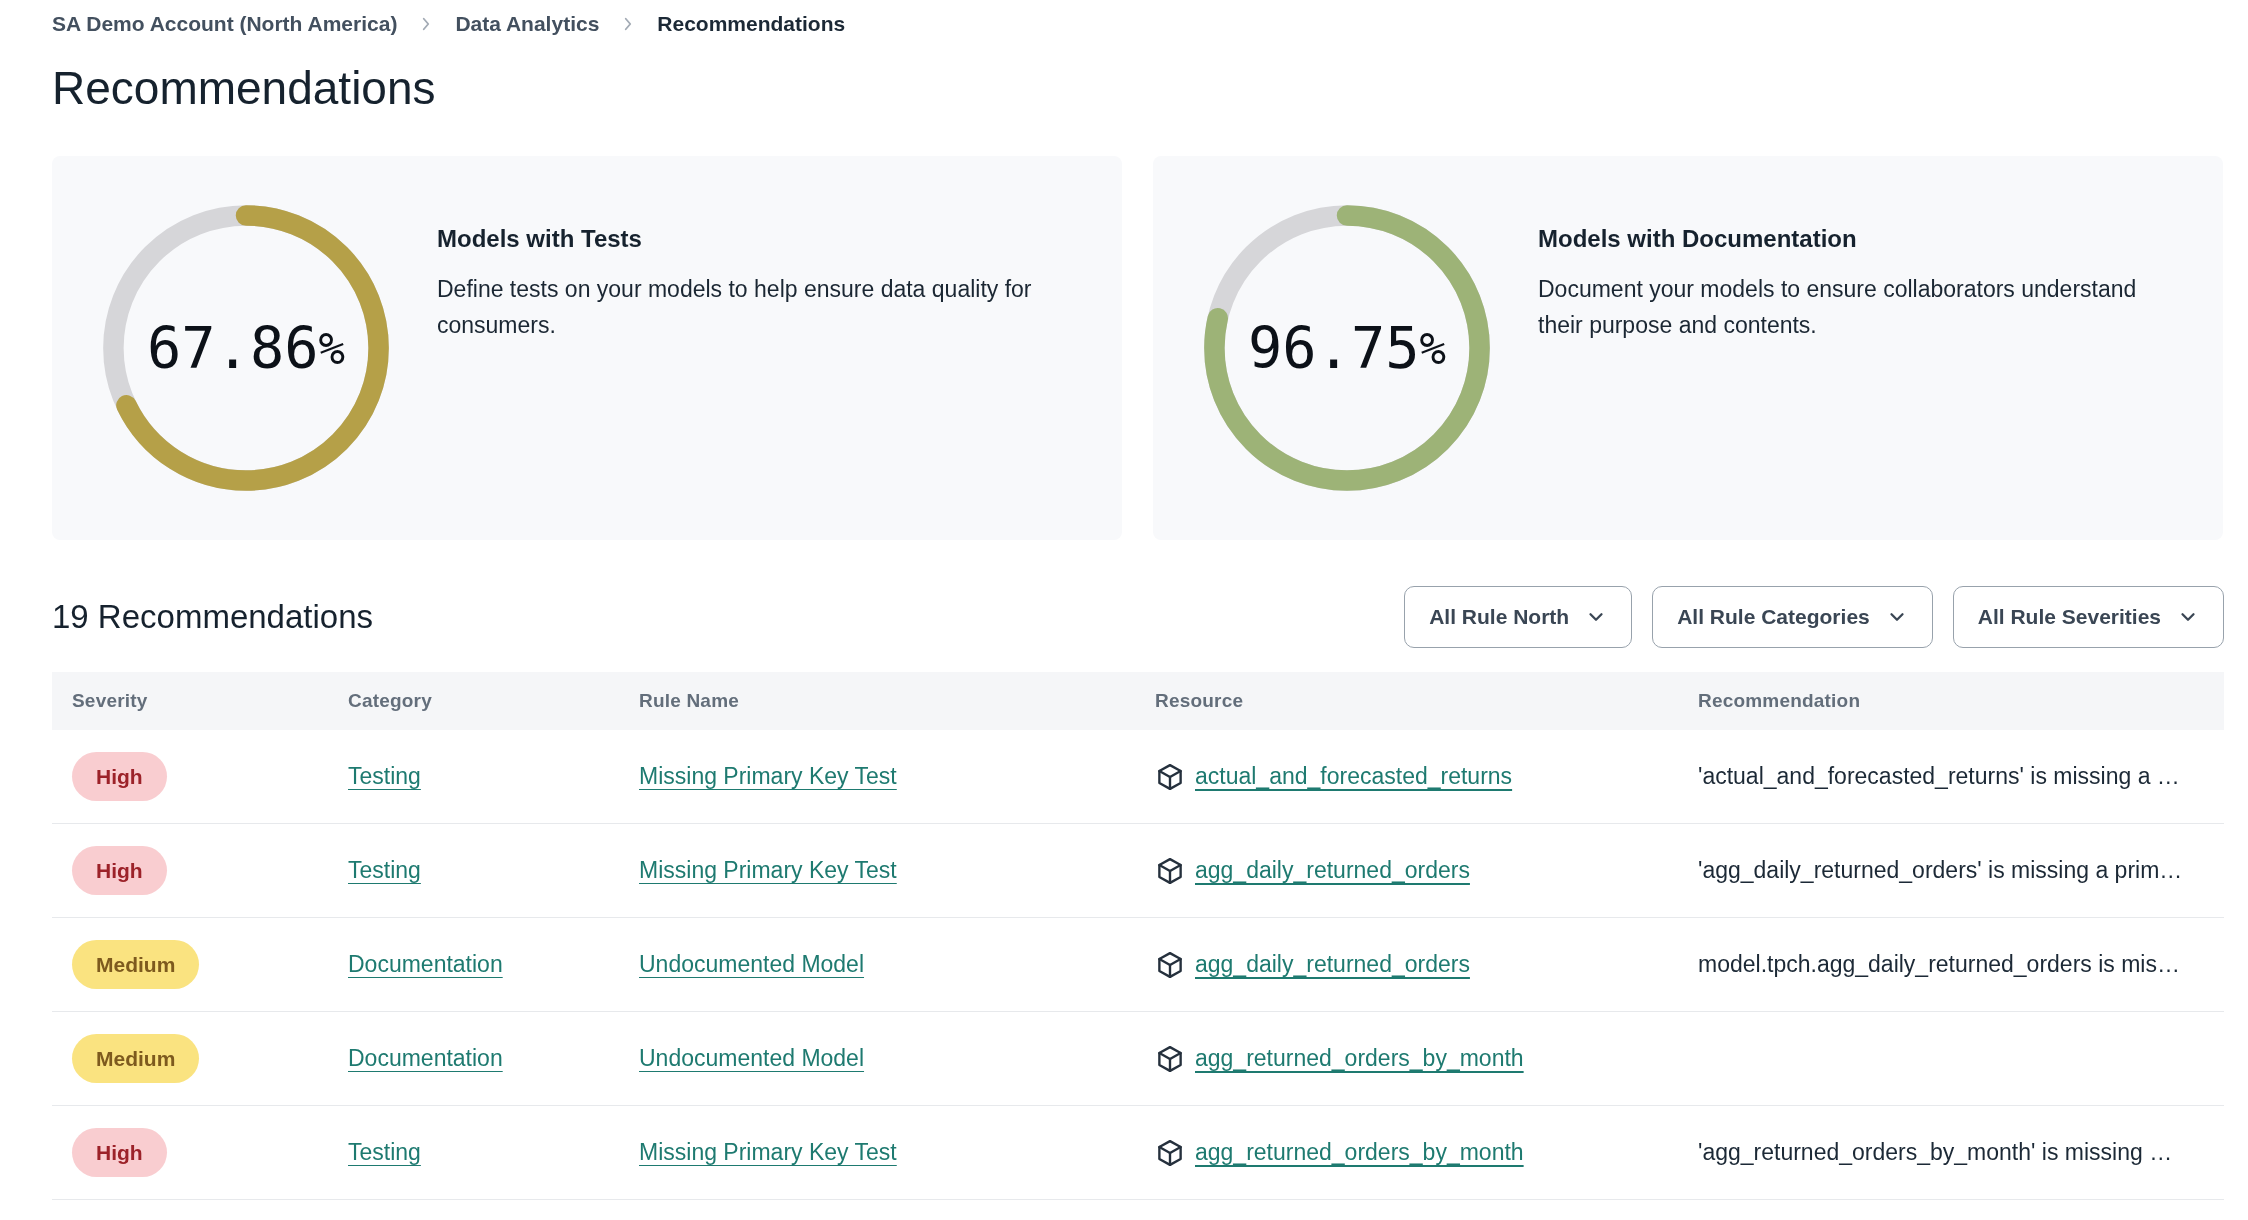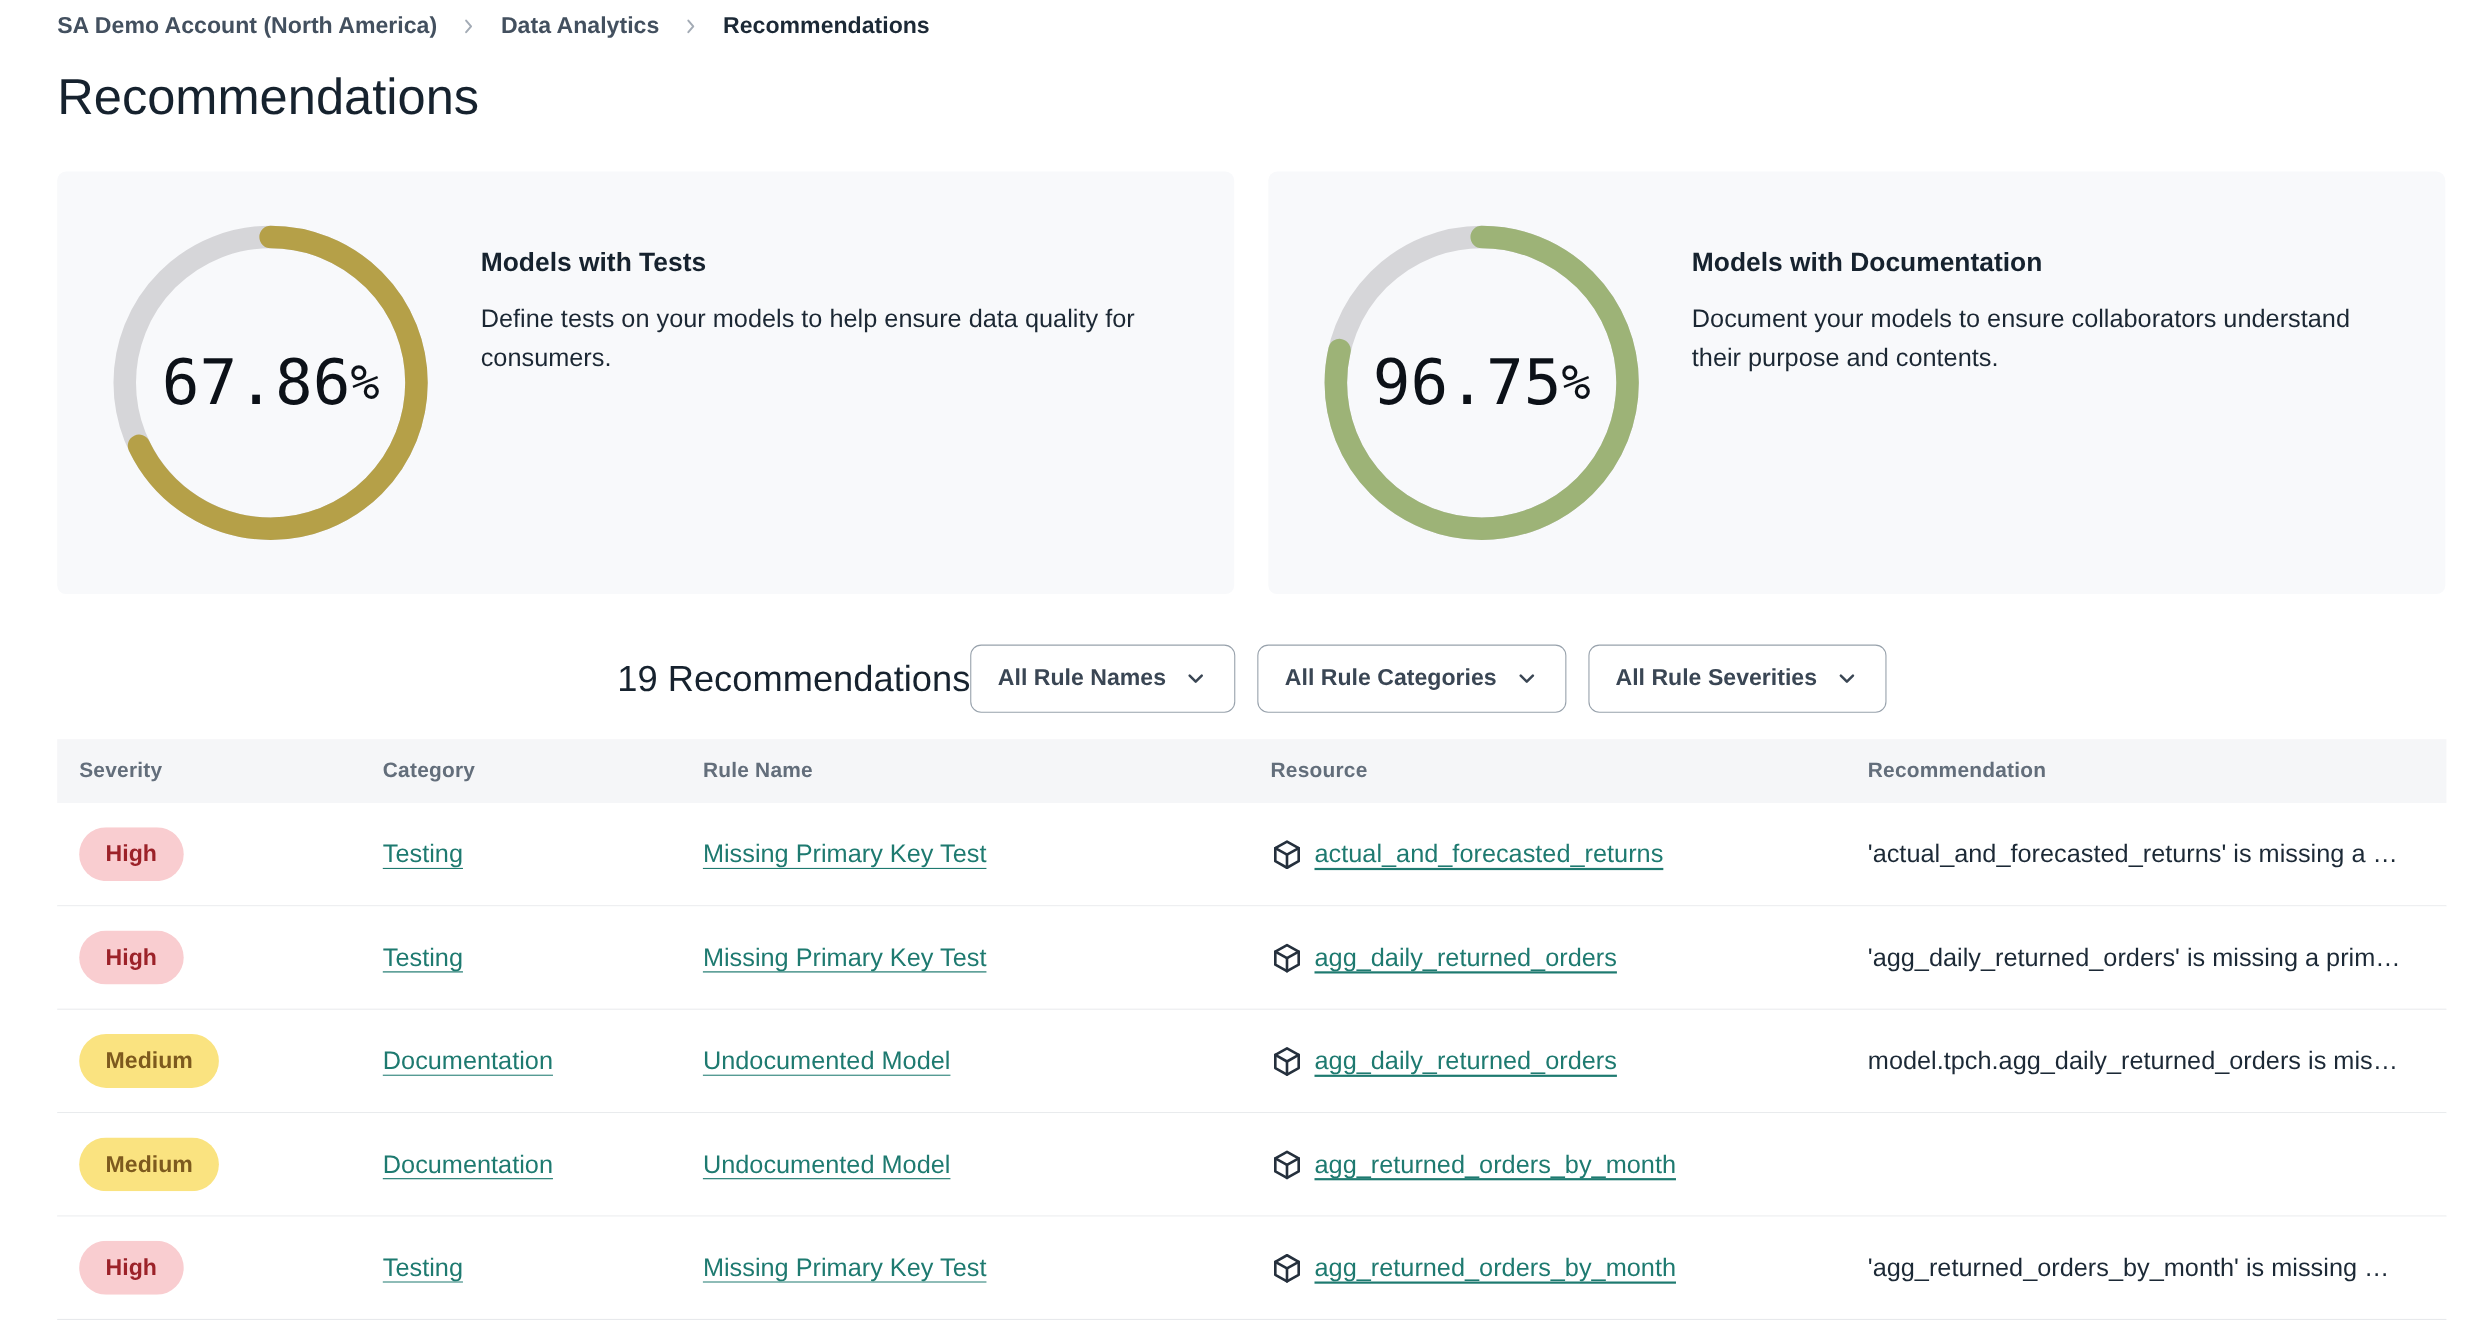--- a/index.html
+++ b/index.html
@@ -24,21 +24,21 @@
   .donut-wrap svg { display:block; }
   .donut-label { position:absolute; inset:0; display:flex; align-items:center; justify-content:center;
                  font-family:"DejaVu Sans Mono", monospace; color:#0c1118; }
   .donut-value { font-size:57px; }
   .donut-unit { font-size:44px; }
   .card-text { margin-left:35px; margin-top:33px; max-width:640px; }
   .card-title { font-size:24px; font-weight:700; color:#16222e; }
   .card-desc { margin-top:18px; font-size:23px; line-height:36px; color:#1b2733; }
 
   
-  .list-row { margin-top:46px; display:flex; align-items:center; justify-content:center; }
+  .list-row { margin-top:46px; display:flex; align-items:center; justify-content:space-between; }
   .list-count { font-size:33px; font-weight:500; color:#16222e; }
   .filters { display:flex; gap:20px; }
   .filter-btn { display:flex; align-items:center; gap:16px; height:62px; padding:0 24px;
                 background:#ffffff; border:1.5px solid #98a2ac; border-radius:10px;
                 font-family:"Liberation Sans", sans-serif;
                 font-size:21px; font-weight:600; color:#3a4654; cursor:pointer; }
 
   
   .table { margin-top:24px; }
   .t-head { display:grid; grid-template-columns:276px 291px 516px 543px 1fr;
@@ -123,21 +123,21 @@
         <div class="card-desc">Document your models to ensure collaborators understand their purpose and contents.</div>
       </div>
     </div>
 
   </div>
 
   <div class="list-row">
     <div class="list-count">19 Recommendations</div>
     <div class="filters">
       <button class="filter-btn">
-        <span>All Rule Names</span>
+        <span>All Rule North</span>
         <svg width="22" height="22" viewBox="0 0 24 24" fill="none" stroke="#3a4654" stroke-width="2.5" stroke-linecap="round" stroke-linejoin="round">
             <polyline points="6 9 12 15 18 9"></polyline>
           </svg>
       </button>
       <button class="filter-btn">
         <span>All Rule Categories</span>
         <svg width="22" height="22" viewBox="0 0 24 24" fill="none" stroke="#3a4654" stroke-width="2.5" stroke-linecap="round" stroke-linejoin="round">
             <polyline points="6 9 12 15 18 9"></polyline>
           </svg>
       </button>

